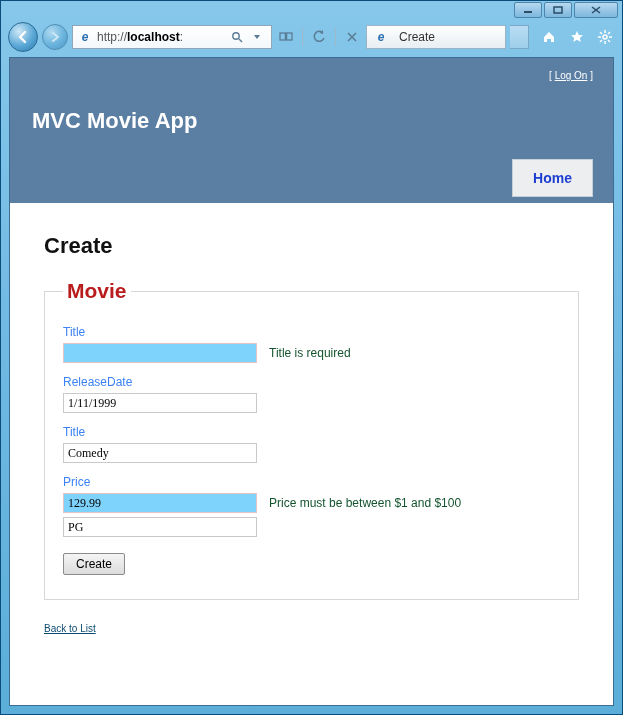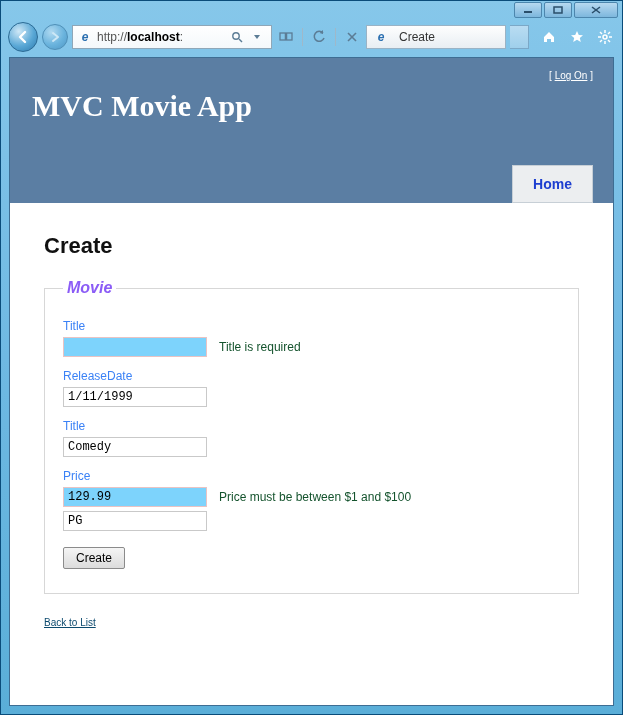--- a/index.html
+++ b/index.html
@@ -112,27 +112,27 @@
     padding: 14px 22px 0 22px;
     height: 145px;
     position:relative;
   }
   .logon {
     position:absolute; top:12px; right:20px;
     font-size:10px; color:#fff;
   }
   .logon a { color:#fff; text-decoration:underline; cursor:pointer; }
   .app-title {
-    font-family: Liberation Serif, serif;
+    font-family: Liberation Sans, sans-serif;
     font-weight:bold;
-    font-size:30px;
-    margin-top:17px;
+    font-size:22px;
+    margin-top:36px;
   }
   .menu {
-    position:absolute; right:20px; bottom:0;
+    position:absolute; right:20px; bottom:6px;
     display:flex; gap:10px;align-items:center;
   }
   .menu-item {
     background:#eceef0;
     border:1px solid #c7cfd6;
     padding:10px 20px;
     color:#1d3ed0;
     font-weight:bold;
     font-size:14px;
     cursor:pointer;
@@ -143,29 +143,29 @@
   }
   .page h2 {
     font-size:22px; font-weight:bold; margin:0 0 20px 0; color:#111;
   }
   fieldset {
     border:1px solid #d7d7d7;
     padding: 10px 18px 24px 18px;
     margin:0 0 18px 0;
   }
   legend {
-    font-size:16px; font-weight:bold; color:#8b5cf6; padding:0 4px;font-style:italic;
+    font-size:21px; font-weight:bold; color:#b91c1c; padding:0 4px;
   }
   .editor-label { color:#3b82f6; font-size:12px; margin-top:12px; }
   .editor-field { margin-top:4px; display:flex; align-items:center; gap:12px; }
   .txt {
     border:1px solid #c9c9c9;
-    height:20px; width:144px;
+    height:20px; width:194px;
     padding:1px 4px; font-size:12px;
-    font-family: Liberation Mono, monospace;
+    font-family: Liberation Serif, serif;
     background:#fff;
   }
   .txt.error { background:#7dd3fc; border-color:#e9c3c3; }
   .val-msg { color:#14532d; font-size:12px; }
   .submit {
     margin-top:16px;
     border:1px solid #8b8b8b;
     background:linear-gradient(to bottom,#f5f5f5,#dcdcdc);
     padding:3px 12px;
     font-size:12px;

